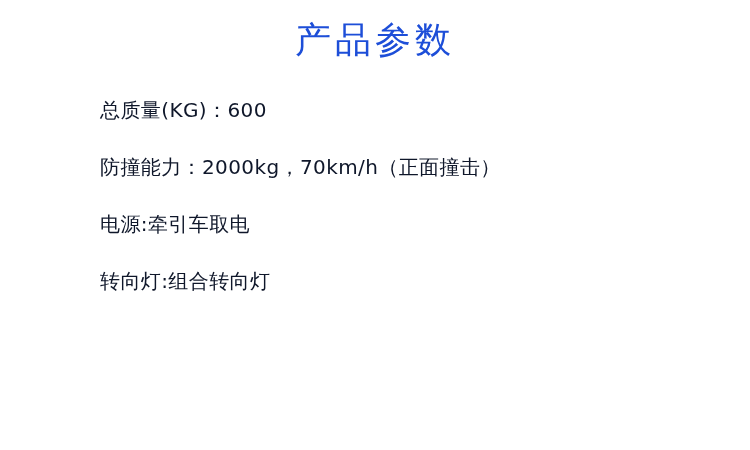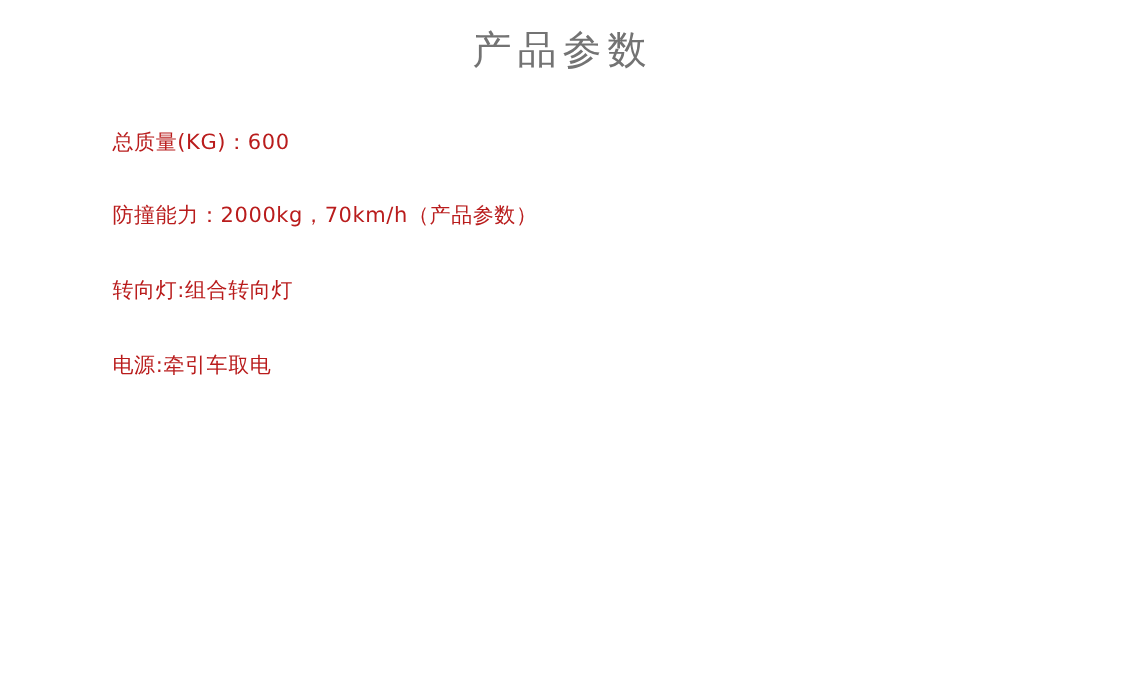--- a/index.html
+++ b/index.html
@@ -15,51 +15,51 @@
     overflow: hidden;
   }
   .page {
     position: relative;
     width: 750px;
     height: 450px;
     box-sizing: border-box;
   }
   .title {
     text-align: center;
-    font-size: 26px;
+    font-size: 36px;
     line-height: 1.1;
     letter-spacing: 4px;
-    color: #737373;
+    color: #1d4ed8;
     font-weight: 400;
     margin-top: 20px;
     margin-bottom: 0;
   }
   .spec-list {
     margin: 0;
     padding: 0;
     list-style: none;
     margin-top: 38px;
   }
   .spec-item {
-    font-size: 14px;
+    font-size: 20px;
     line-height: 1.2;
-    color: #b91c1c;
-    padding-left: 75px;
+    color: #0f172a;
+    padding-left: 100px;
     margin-bottom: 33px;
     letter-spacing: 0.4px;
     white-space: nowrap;
   }
   .spec-item:last-child {
     margin-bottom: 0;
   }
 </style>
 </head>
 <body>
 
 <div class="page">
   <h1 class="title">产品参数</h1>
   <ul class="spec-list">
     <li class="spec-item">总质量(KG)：600</li>
-    <li class="spec-item">防撞能力：2000kg，70km/h（产品参数）</li>
+    <li class="spec-item">防撞能力：2000kg，70km/h（正面撞击）</li>
+    <li class="spec-item">电源:牵引车取电</li>
     <li class="spec-item">转向灯:组合转向灯</li>
-    <li class="spec-item">电源:牵引车取电</li>
   </ul>
 </div>
 
 </body></html>

